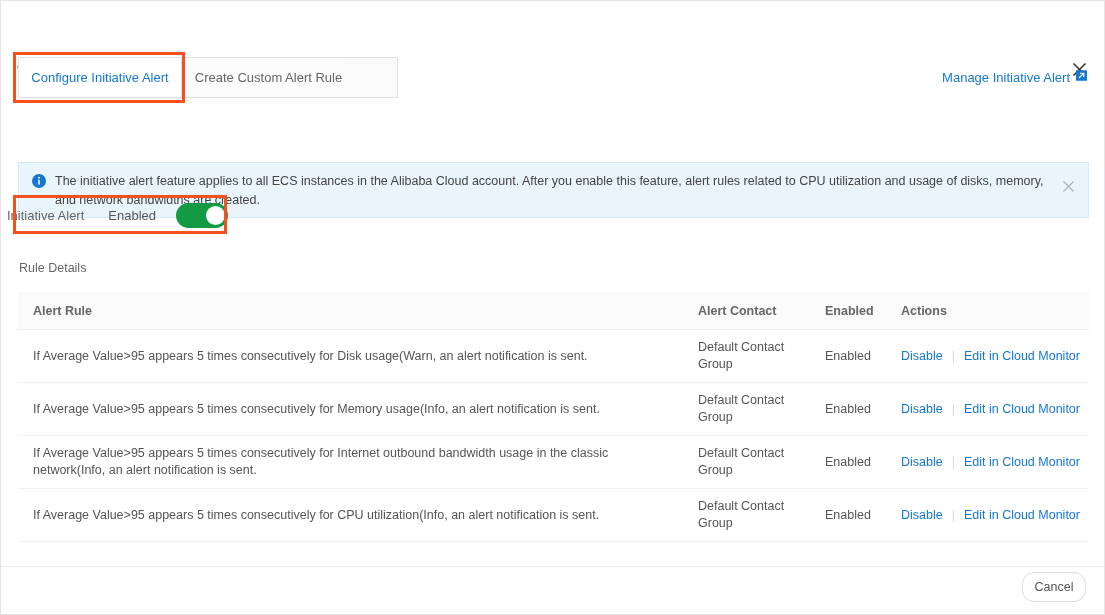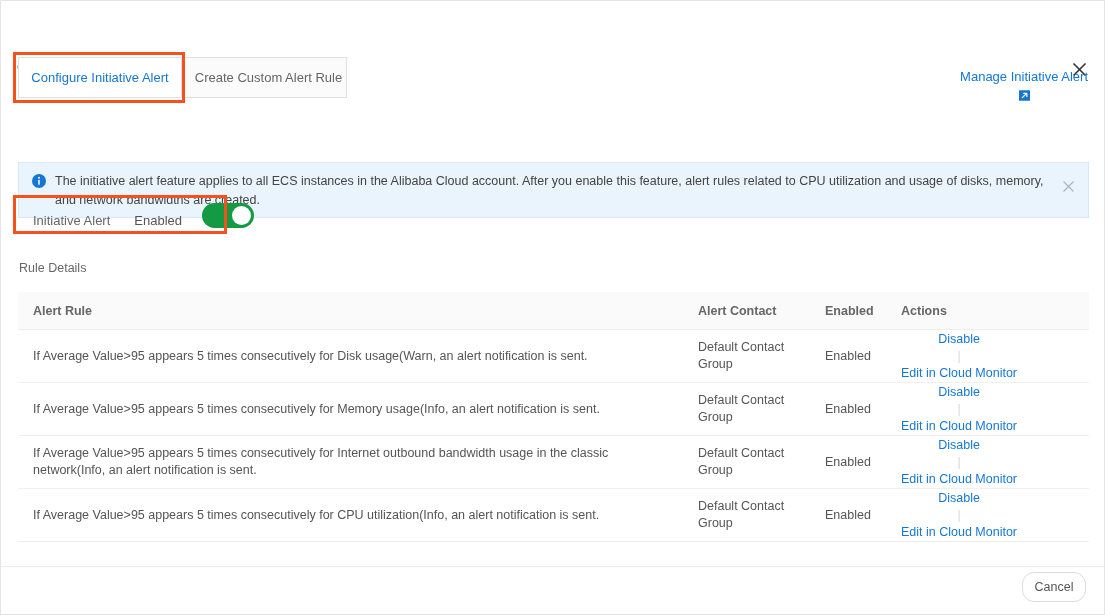--- a/index.html
+++ b/index.html
@@ -31,21 +31,21 @@
     position: absolute; right: 14px; top: 10px;
     width: 26px; height: 26px;
     display: flex; align-items: center; justify-content: center;
     cursor: pointer;
   }
   .close-x svg { display: block; }
 
   
   .tabs-wrap {
     position: absolute; left: 17px; top: 56px;
-    width: 329px; height: 41px;
+    width: 380px; height: 41px;
     border: 1px solid #e0e0e0;
     display: flex;
     background: #fafafa;
   }
   .tab {
     height: 39px;
     display: flex; align-items: center; justify-content: center;
     font-size: 13px;
     cursor: pointer;
     user-select: none;
@@ -66,21 +66,21 @@
     position: absolute; left: 12px; top: 51px;
     width: 172px; height: 51px;
     border: 3px solid #f4511e;
     pointer-events: none;
   }
 
   .manage-link {
     position: absolute; right: 16px; top: 68px;
     font-size: 13px; color: #1677d2;
     cursor: pointer;
-    display: flex; align-items: center; gap: 5px; flex-direction: column;
+    display: flex; align-items: center; gap: 5px;
   }
   .ext-icon { display: block; }
 
   
   .banner {
     position: absolute; left: 17px; top: 113px;
     width: 1071px; height: 56px;
     background: #eaf4fd;
     border: 1px solid #d6e9fb;
     display: flex;
@@ -94,22 +94,22 @@
     line-height: 19px;
     padding-left: 9px; padding-right: 24px;
   }
   .banner-close {
     position: absolute; right: 13px; top: 16px;
     cursor: pointer;
   }
 
   
   .toggle-row {
-    position: absolute; left: 32px; top: 202px;
-    display: flex; align-items: flex-end;
+    position: absolute; left: 6px; top: 202px;
+    display: flex; align-items: center;
   }
   .toggle-label {
     font-size: 13px; color: #666666;
   }
   .toggle-state {
     font-size: 13px; color: #555555;
     margin-left: 24px;
   }
   .switch {
     margin-left: 20px;
@@ -176,21 +176,20 @@
     left: 680px; top: 50%; transform: translateY(-50%);
     width: 110px;
   }
   .td.c-enabled {
     left: 807px; top: 50%; transform: translateY(-50%);
   }
   .td.c-actions {
     left: 883px; top: 50%; transform: translateY(-50%);
     display: flex; align-items: center;
     white-space: nowrap;
-    flex-direction: column;
   }
   .act-link {
     color: #1677d2; font-size: 12.5px; cursor: pointer;
   }
   .act-sep {
     color: #d9d9d9; margin: 0 9px;
   }
 
   
   .footer-rule {

